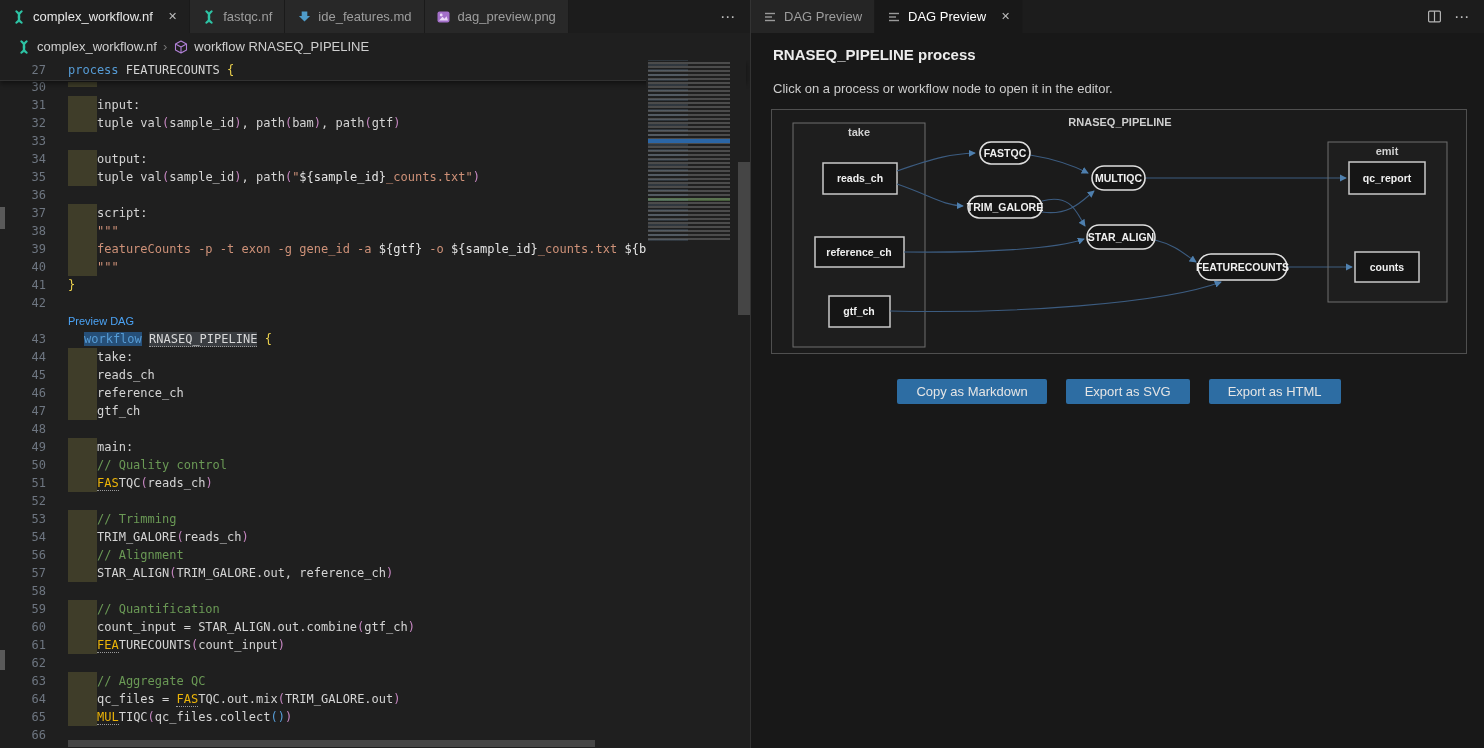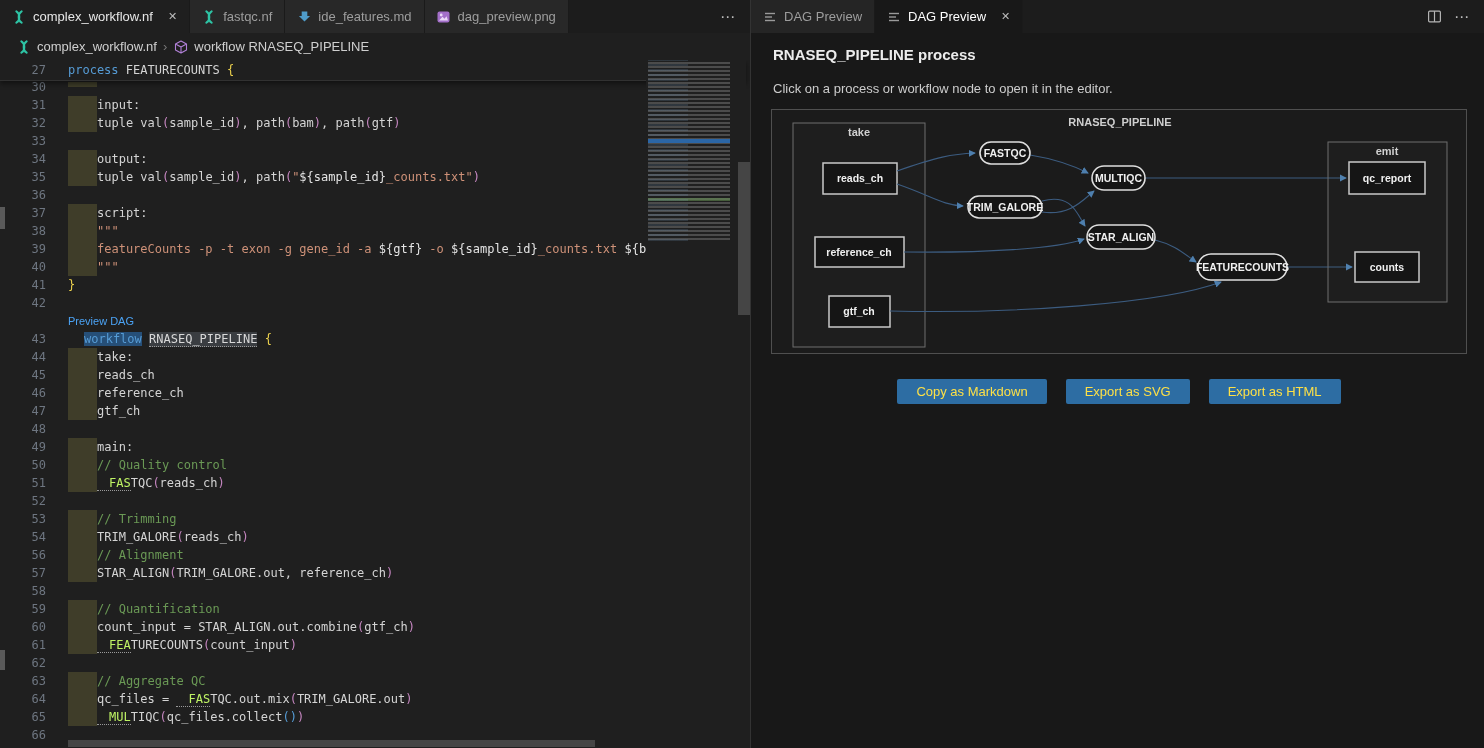--- a/index.html
+++ b/index.html
@@ -31,21 +31,21 @@
   
   .editor { position:absolute; top:60px; left:0; width:750px; height:688px; background:#1f1f1f; overflow:hidden;
             font-family:"DejaVu Sans Mono","Liberation Mono",monospace; font-size:12px; }
   #code-rows { position:absolute; top:18px; left:0; width:750px; }
   .crow { height:18px; line-height:18px; white-space:pre; }
   .ln { display:inline-block; width:46px; text-align:right; color:#6e7681; margin-right:22px; }
   .ind { display:inline-block; width:29px; height:18px; vertical-align:top; background:#3f3d29; }
   .tk-d { color:#d4d4d4; } .tk-k { color:#569cd6; } .tk-s { color:#ce9178; }
   .tk-i { color:#e4e4e4; } .tk-c { color:#6a9955; } .tk-p1 { color:#c586c0; }
   .tk-p2 { color:#569cd6; } .tk-y { color:#ecd14d; }
-  .tk-u { color:#bef264; border-bottom:1px dotted #9a9a9a;padding-left:12px; }
+  .tk-u { color:#eab308; border-bottom:1px dotted #9a9a9a; }
   .tk-sel { color:#569cd6; background:#264f78;margin-left:16px; }
   .tk-hl { color:#d8d8d8; background:#3a3d41; border-bottom:1px dotted #9a9a9a; }
   .lens-link { color:#4ba3f5; font-size:11px; cursor:pointer; font-family:"Liberation Sans","DejaVu Sans",sans-serif; }
   .sticky { position:absolute; top:0; left:0; width:746px; height:21px; line-height:21px; background:#1f1f1f;
             border-bottom:1px solid #313131; box-shadow:0 3px 5px rgba(0,0,0,.45); white-space:pre; z-index:5; }
   .sticky-sliver { position:absolute; top:22px; left:68px; width:29px; height:5px; background:#3f3d29; z-index:4; }
 
   
   .minimap { position:absolute; top:0; right:4px; width:100px; height:688px; background:#1f1f1f; z-index:6; cursor:pointer; }
   .mpat { position:absolute; left:2px; top:-6px; width:82px; height:188px;
@@ -68,21 +68,21 @@
   .dag { position:absolute; top:76px; left:20px; width:696px; height:245px; border:1px solid #4f4f4f; background:#1b1b1b; }
   .dag svg { display:block; }
   .dag-title { fill:#cfcfcf; font-size:11px; font-weight:bold; font-family:"Liberation Sans","DejaVu Sans",sans-serif; }
   .subbox { fill:rgba(255,255,255,.015); stroke:#6e6e6e; stroke-width:1; }
   .sublabel { fill:#d0d0d0; font-size:11px; font-weight:bold; font-family:"Liberation Sans","DejaVu Sans",sans-serif; text-anchor:middle; }
   .chan-rect { fill:#151515; stroke:#c9c9c9; stroke-width:1.5; cursor:pointer; }
   .proc-rect { fill:#151515; stroke:#dedede; stroke-width:1.6; cursor:pointer; }
   .node-label { fill:#f0f0f0; font-size:10.5px; font-weight:bold; font-family:"Liberation Sans","DejaVu Sans",sans-serif; text-anchor:middle; pointer-events:none; }
   .edge { fill:none; stroke:#3c5c80; stroke-width:1.1; }
   .btn-row { position:absolute; top:346px; left:20px; width:696px; display:flex; justify-content:center; gap:19px; }
-  .btn { background:#2d6da3; color:#fde047; font-size:13px; padding:5px 19px; border:none;
+  .btn { background:#2d6da3; color:#e5e5e5; font-size:13px; padding:5px 19px; border:none;
          border-radius:2px; cursor:pointer; font-family:"Liberation Sans","DejaVu Sans",sans-serif; }
 
   .split-icon { display:inline-flex; cursor:pointer; }
 </style>
 </head>
 <body>
 
 <div class="workbench">
 
   <div class="group-left">

